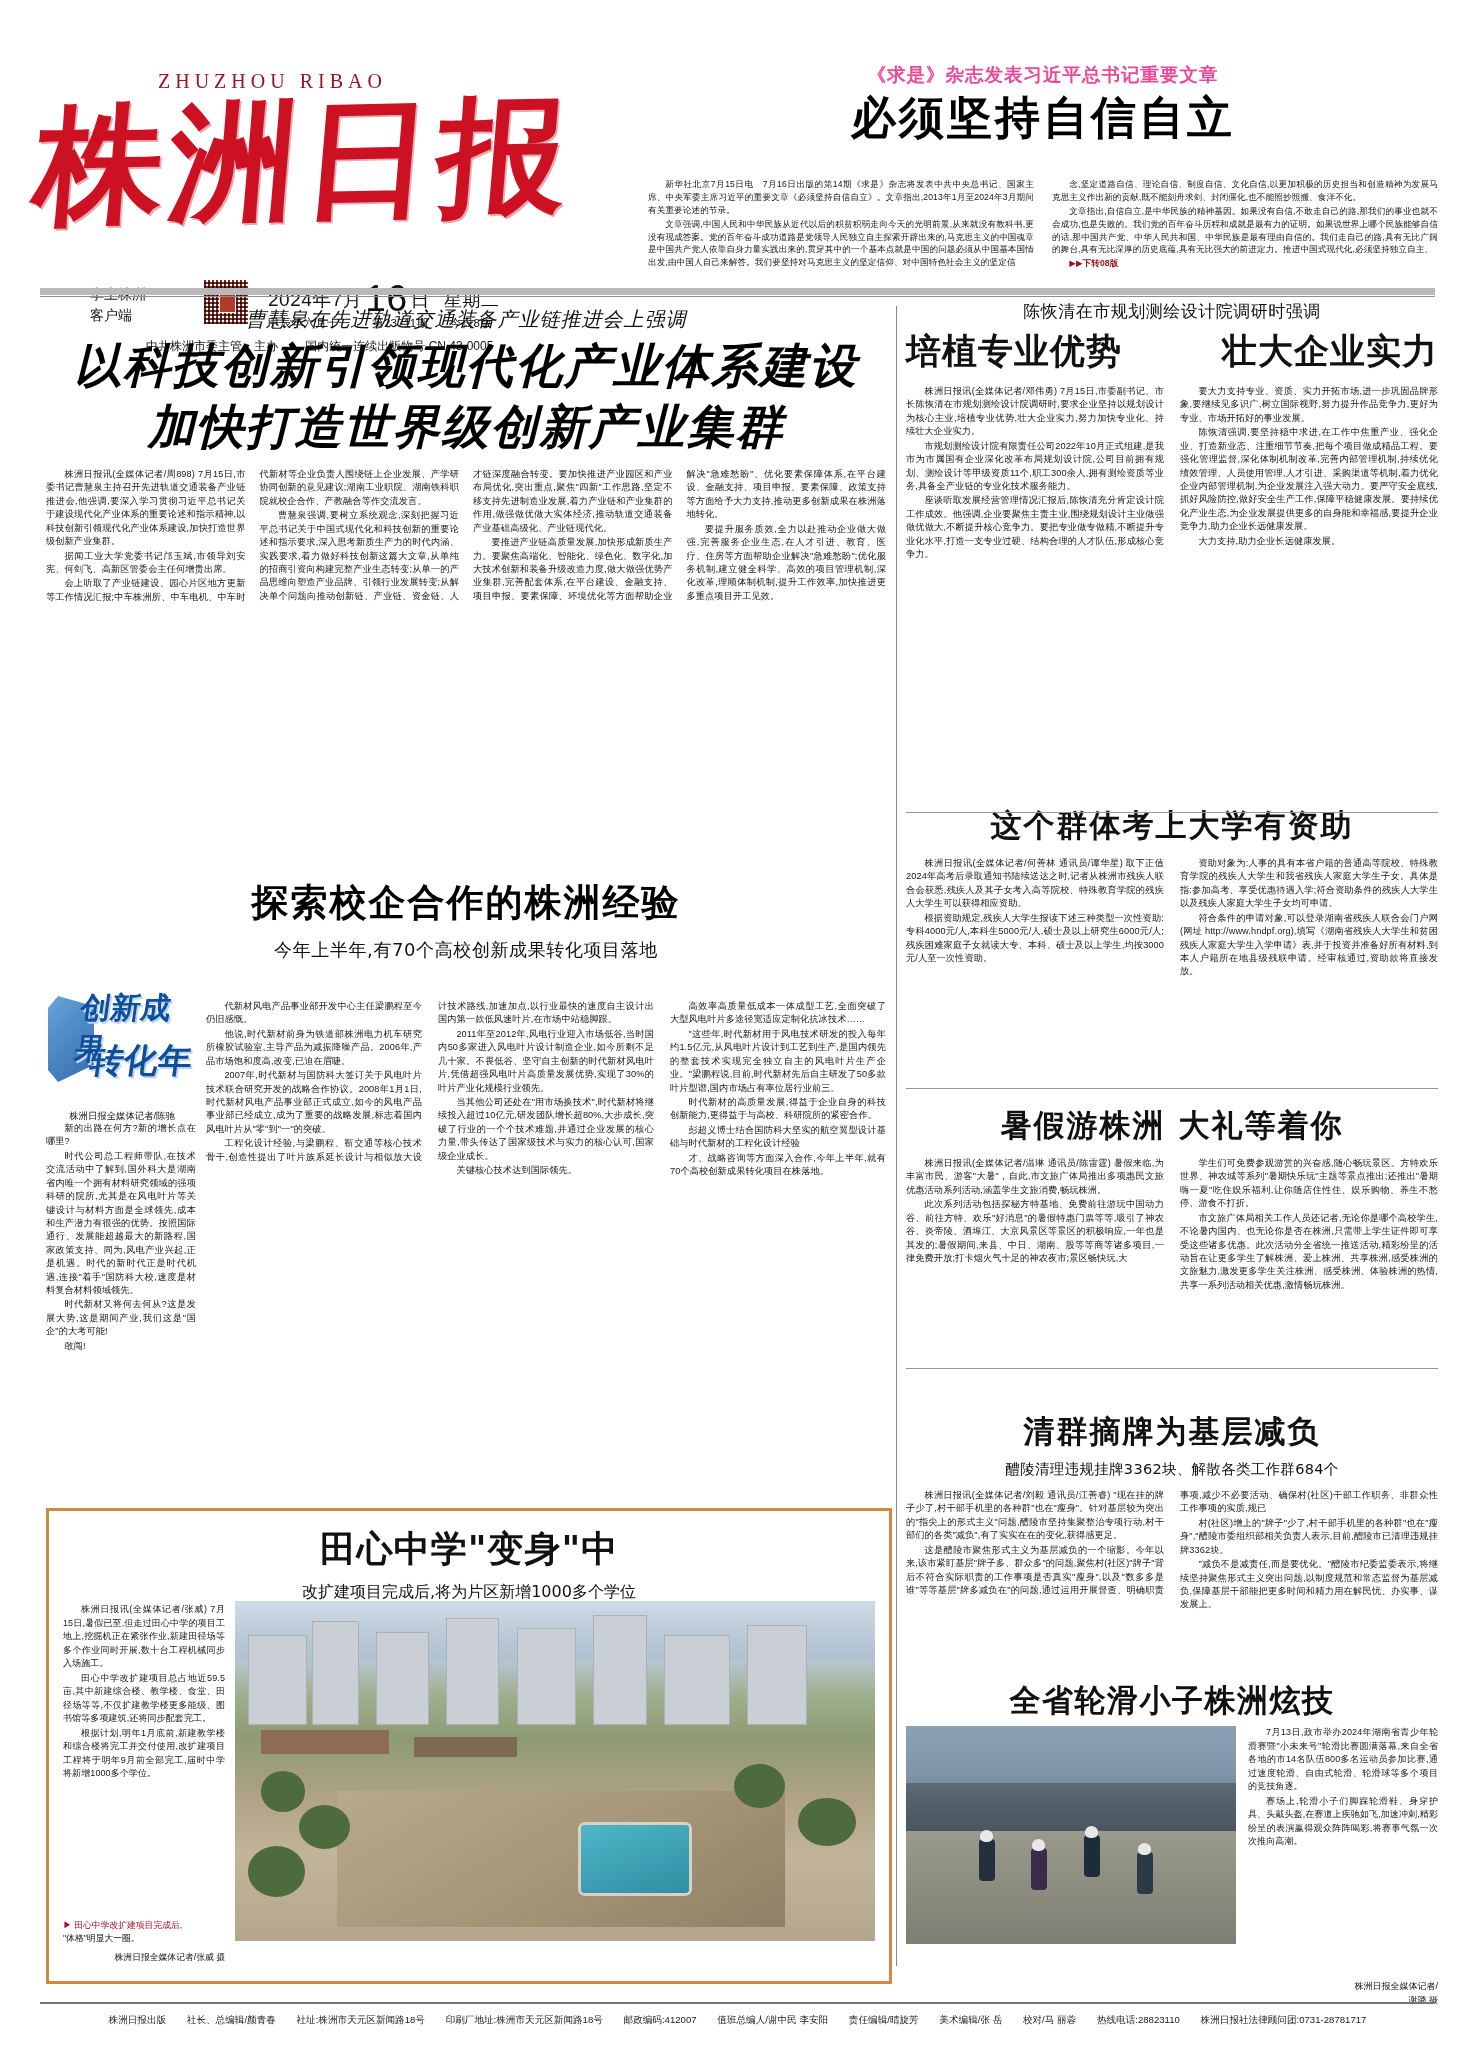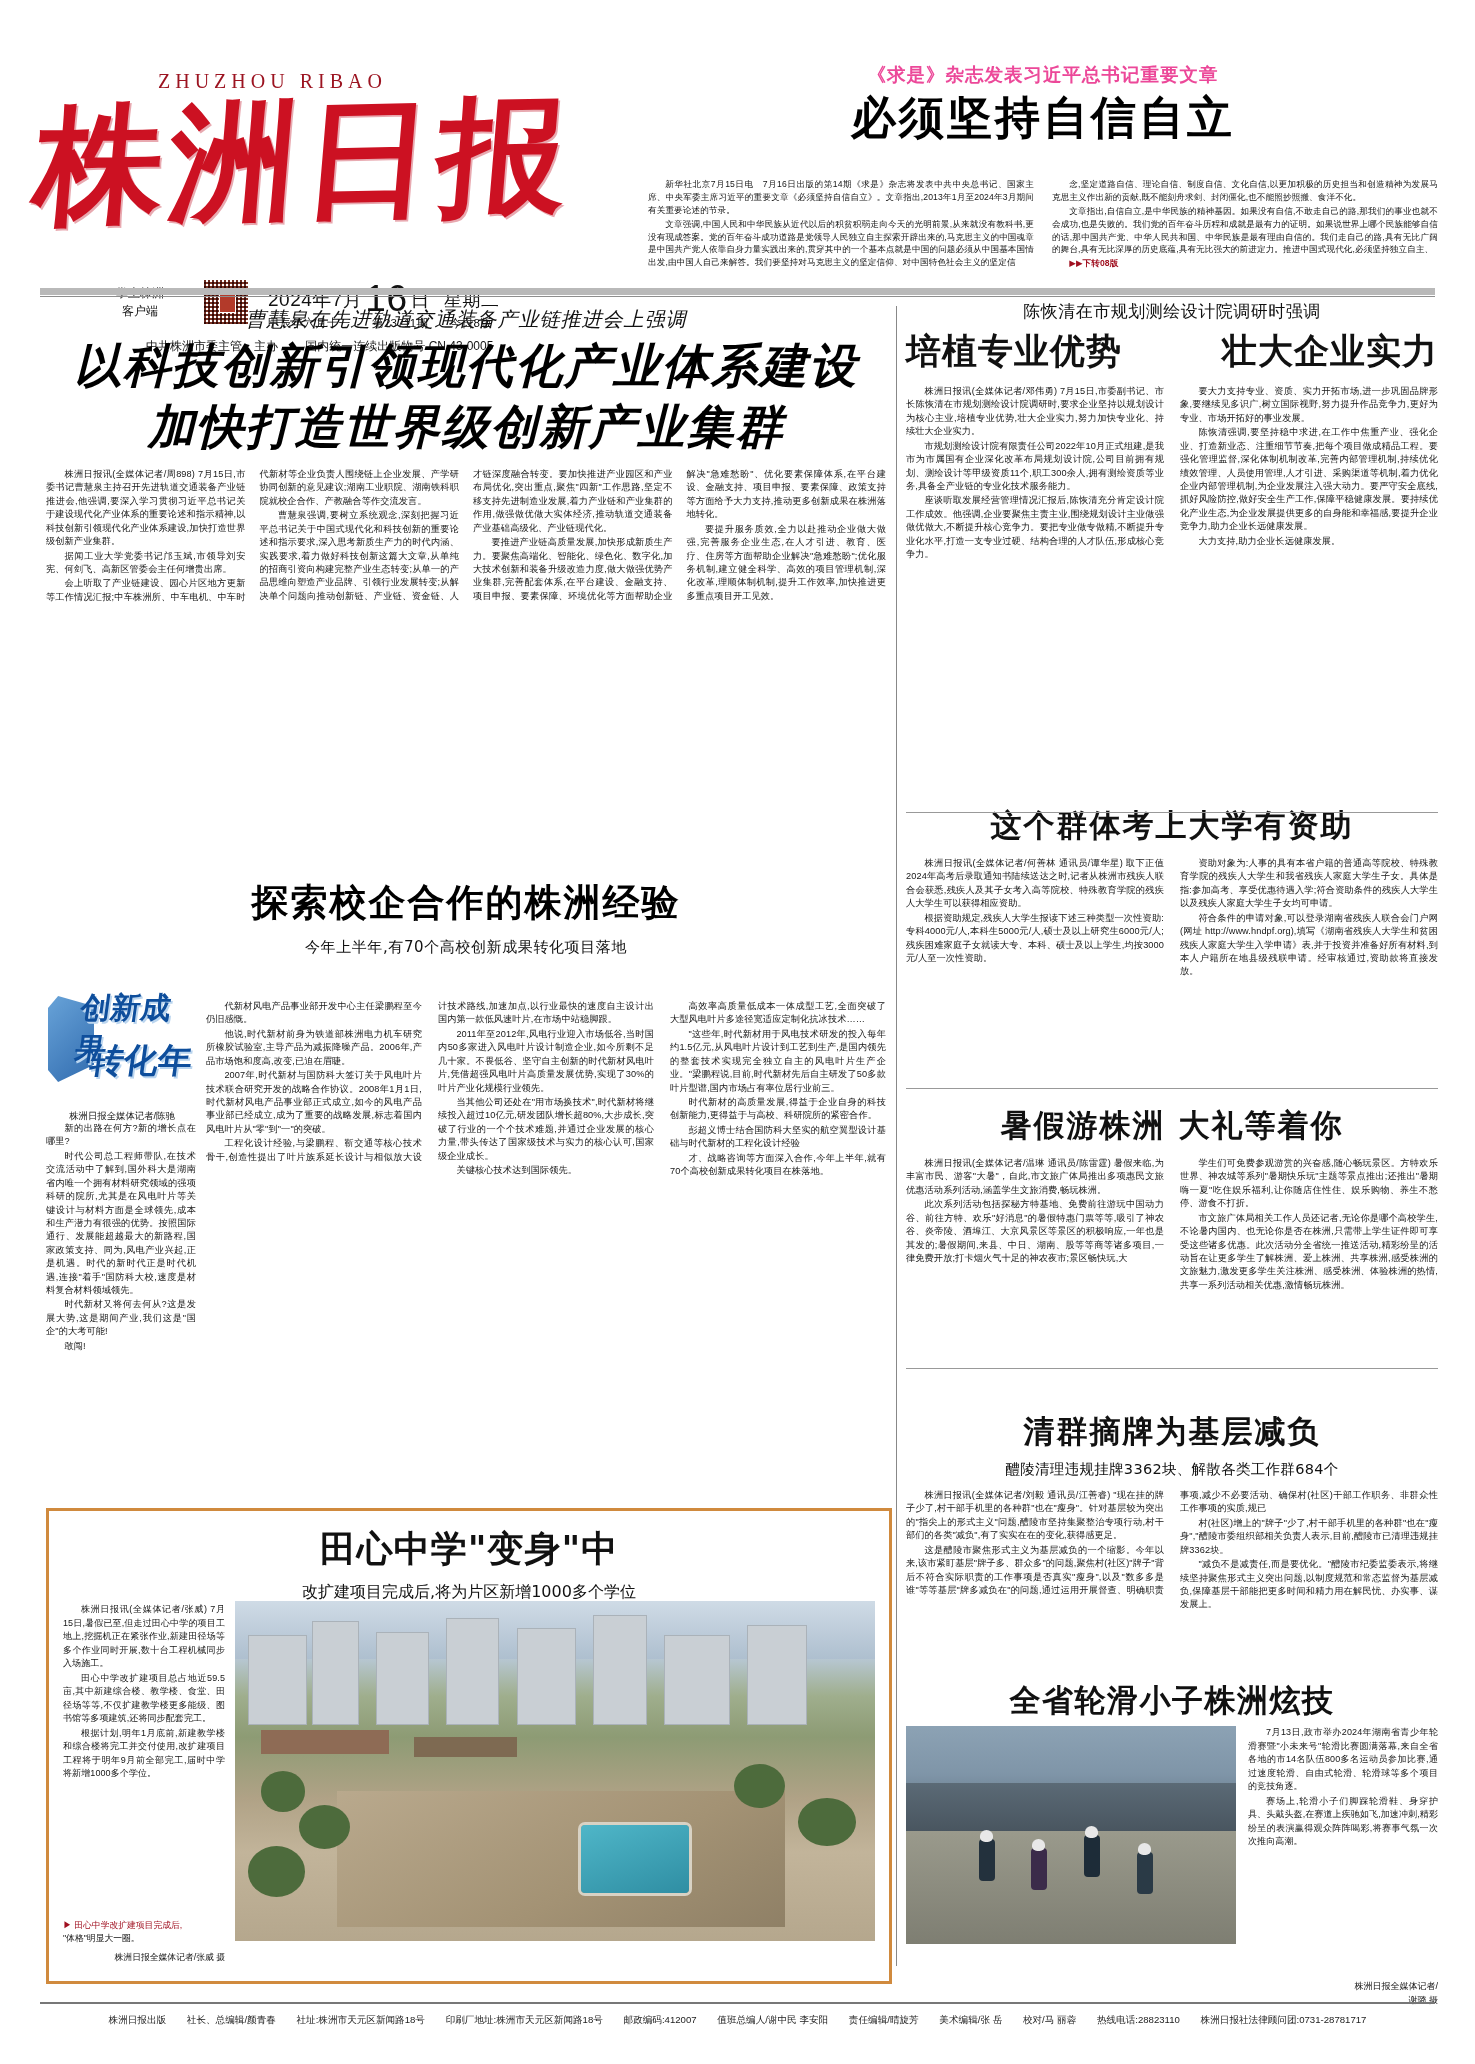--- a/index.html
+++ b/index.html
@@ -32,22 +32,22 @@
     position:absolute;left:-4px;top:46px;width:600px;
     font-family:"DejaVu Serif",serif;
     font-size:128px;line-height:1.05;font-weight:700;
     color:#cc1122;letter-spacing:6px;
     transform:skewX(-6deg) rotate(-1.2deg);
     text-shadow:2px 2px 0 rgba(190,10,30,.35);
     white-space:nowrap;
   }
   #mast-meta{position:absolute;left:40px;top:278px;width:600px;height:66px;
     font-family:"Liberation Sans","DejaVu Sans",sans-serif;}
-  .meta-app{position:absolute;left:50px;top:6px;width:100px;text-align:center;
-    font-size:12px;line-height:1.5;color:#111;}
+  .meta-app{position:absolute;left:50px;top:6px;width:100px;
+    font-size:14px;line-height:1.5;color:#111;}
   .qr{position:absolute;left:162px;top:0px;width:44px;height:44px;
     background:
       repeating-linear-gradient(90deg,#6b2b20 0 2px,#fff 2px 4px),
       repeating-linear-gradient(0deg,#7a3426 0 2px,#fff 2px 4px);
     background-blend-mode:multiply;border:2px solid #fff;}
   .qr::after{content:"";position:absolute;left:15px;top:14px;width:15px;height:17px;
     background:#b33a2a;border:1px solid #fff;}
   .date-main{position:absolute;left:228px;top:4px;font-size:19px;color:#111;
     letter-spacing:.5px;white-space:nowrap;}
   .date-main .big{font-size:37px;line-height:.9;vertical-align:-5px;margin:0 3px;}
@@ -79,21 +79,21 @@
   .lead-title{text-align:center;font-weight:700;color:#000;
     font-family:"DejaVu Sans",sans-serif;font-size:47px;line-height:1.22;letter-spacing:2px;
     margin-top:4px;}
   #lead-body{position:absolute;left:46px;top:468px;width:840px;height:392px;}
   #lead-body .body-col{column-count:4;column-gap:14px;}
 
   
   #feature{position:absolute;left:46px;top:878px;width:840px;}
   .ft-title{text-align:center;font-weight:700;font-size:37px;letter-spacing:2px;
     font-family:"DejaVu Serif",serif;color:#000;}
-  .ft-sub{text-align:center;font-size:15px;margin-top:10px;letter-spacing:.6px;
+  .ft-sub{text-align:center;font-size:18px;margin-top:10px;letter-spacing:.6px;
     font-family:"DejaVu Sans",sans-serif;}
   #badge{position:absolute;left:48px;top:982px;width:146px;height:118px;}
   .badge-box{position:absolute;inset:0;}
   .badge-l1{position:absolute;left:30px;top:6px;font-size:30px;font-weight:700;
     color:#0e4e9c;font-family:"DejaVu Sans",sans-serif;letter-spacing:0px;
     transform:skewX(-8deg);text-shadow:2px 2px 0 #bcd6ef;}
   .badge-l2{position:absolute;left:42px;top:56px;font-size:34px;font-weight:700;
     color:#0e4e9c;font-family:"DejaVu Sans",sans-serif;
     transform:skewX(-8deg);text-shadow:2px 2px 0 #bcd6ef;}
   .badge-cube{position:absolute;left:0px;top:14px;width:46px;height:86px;

